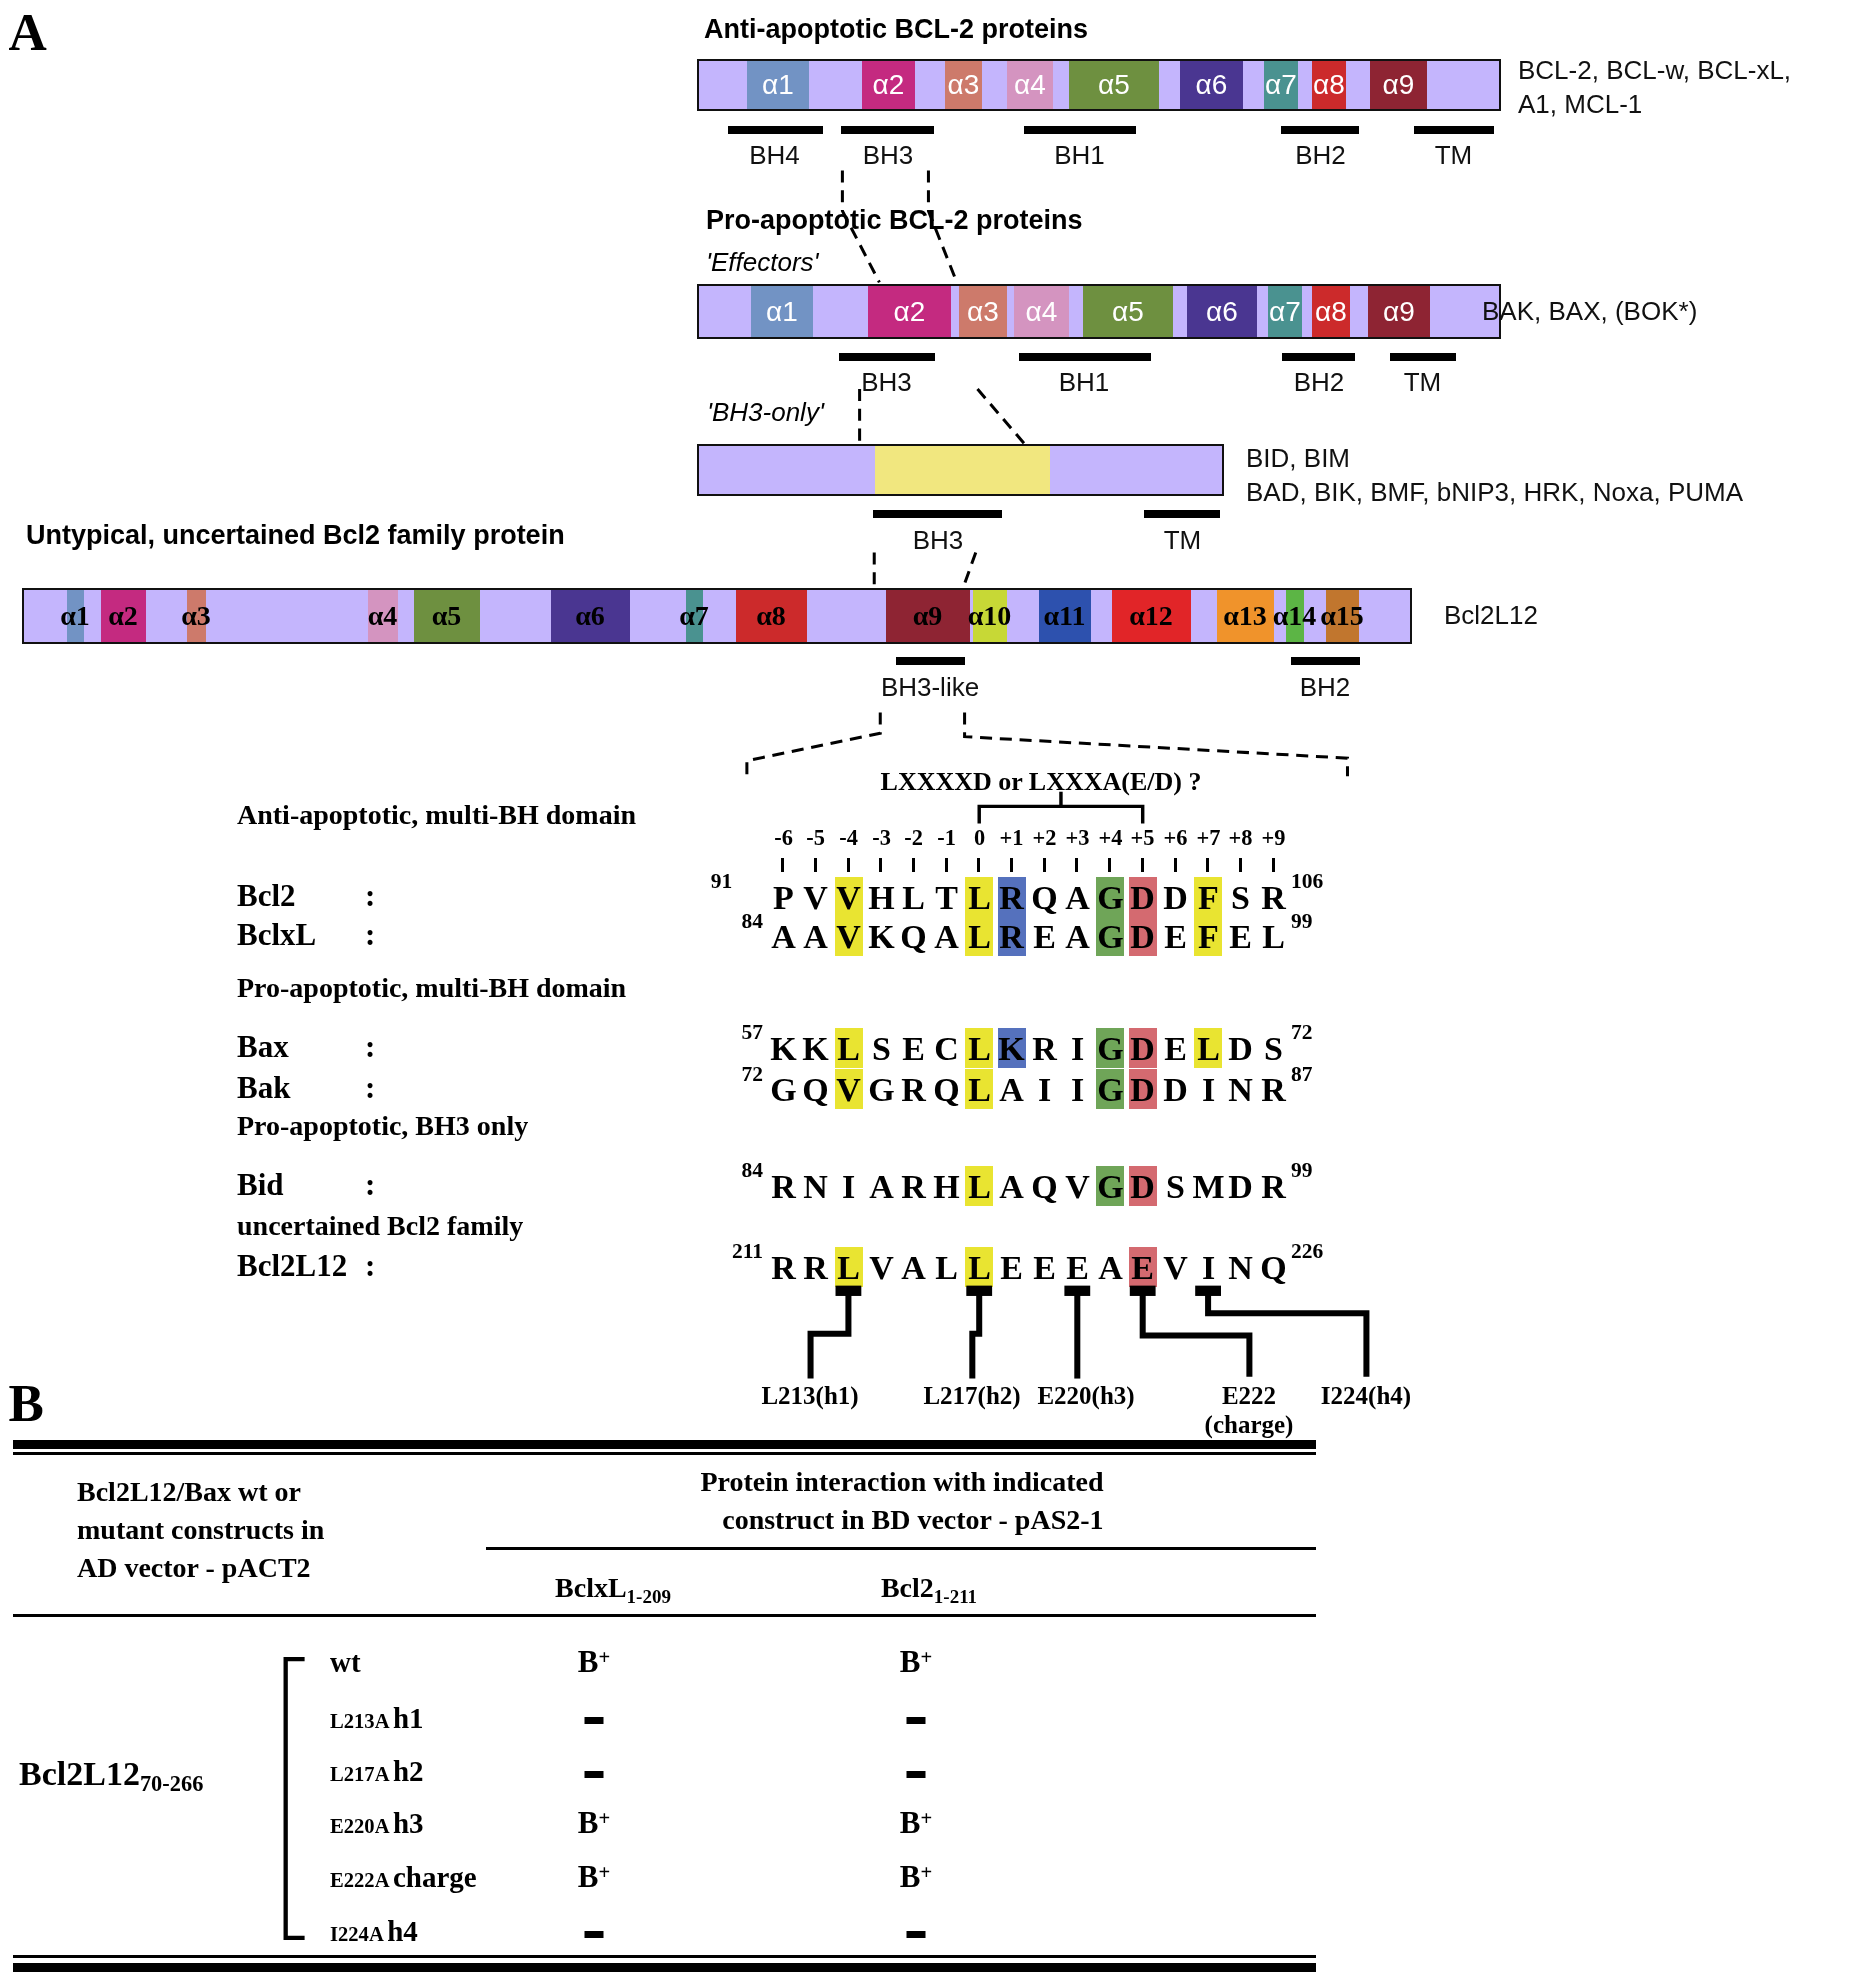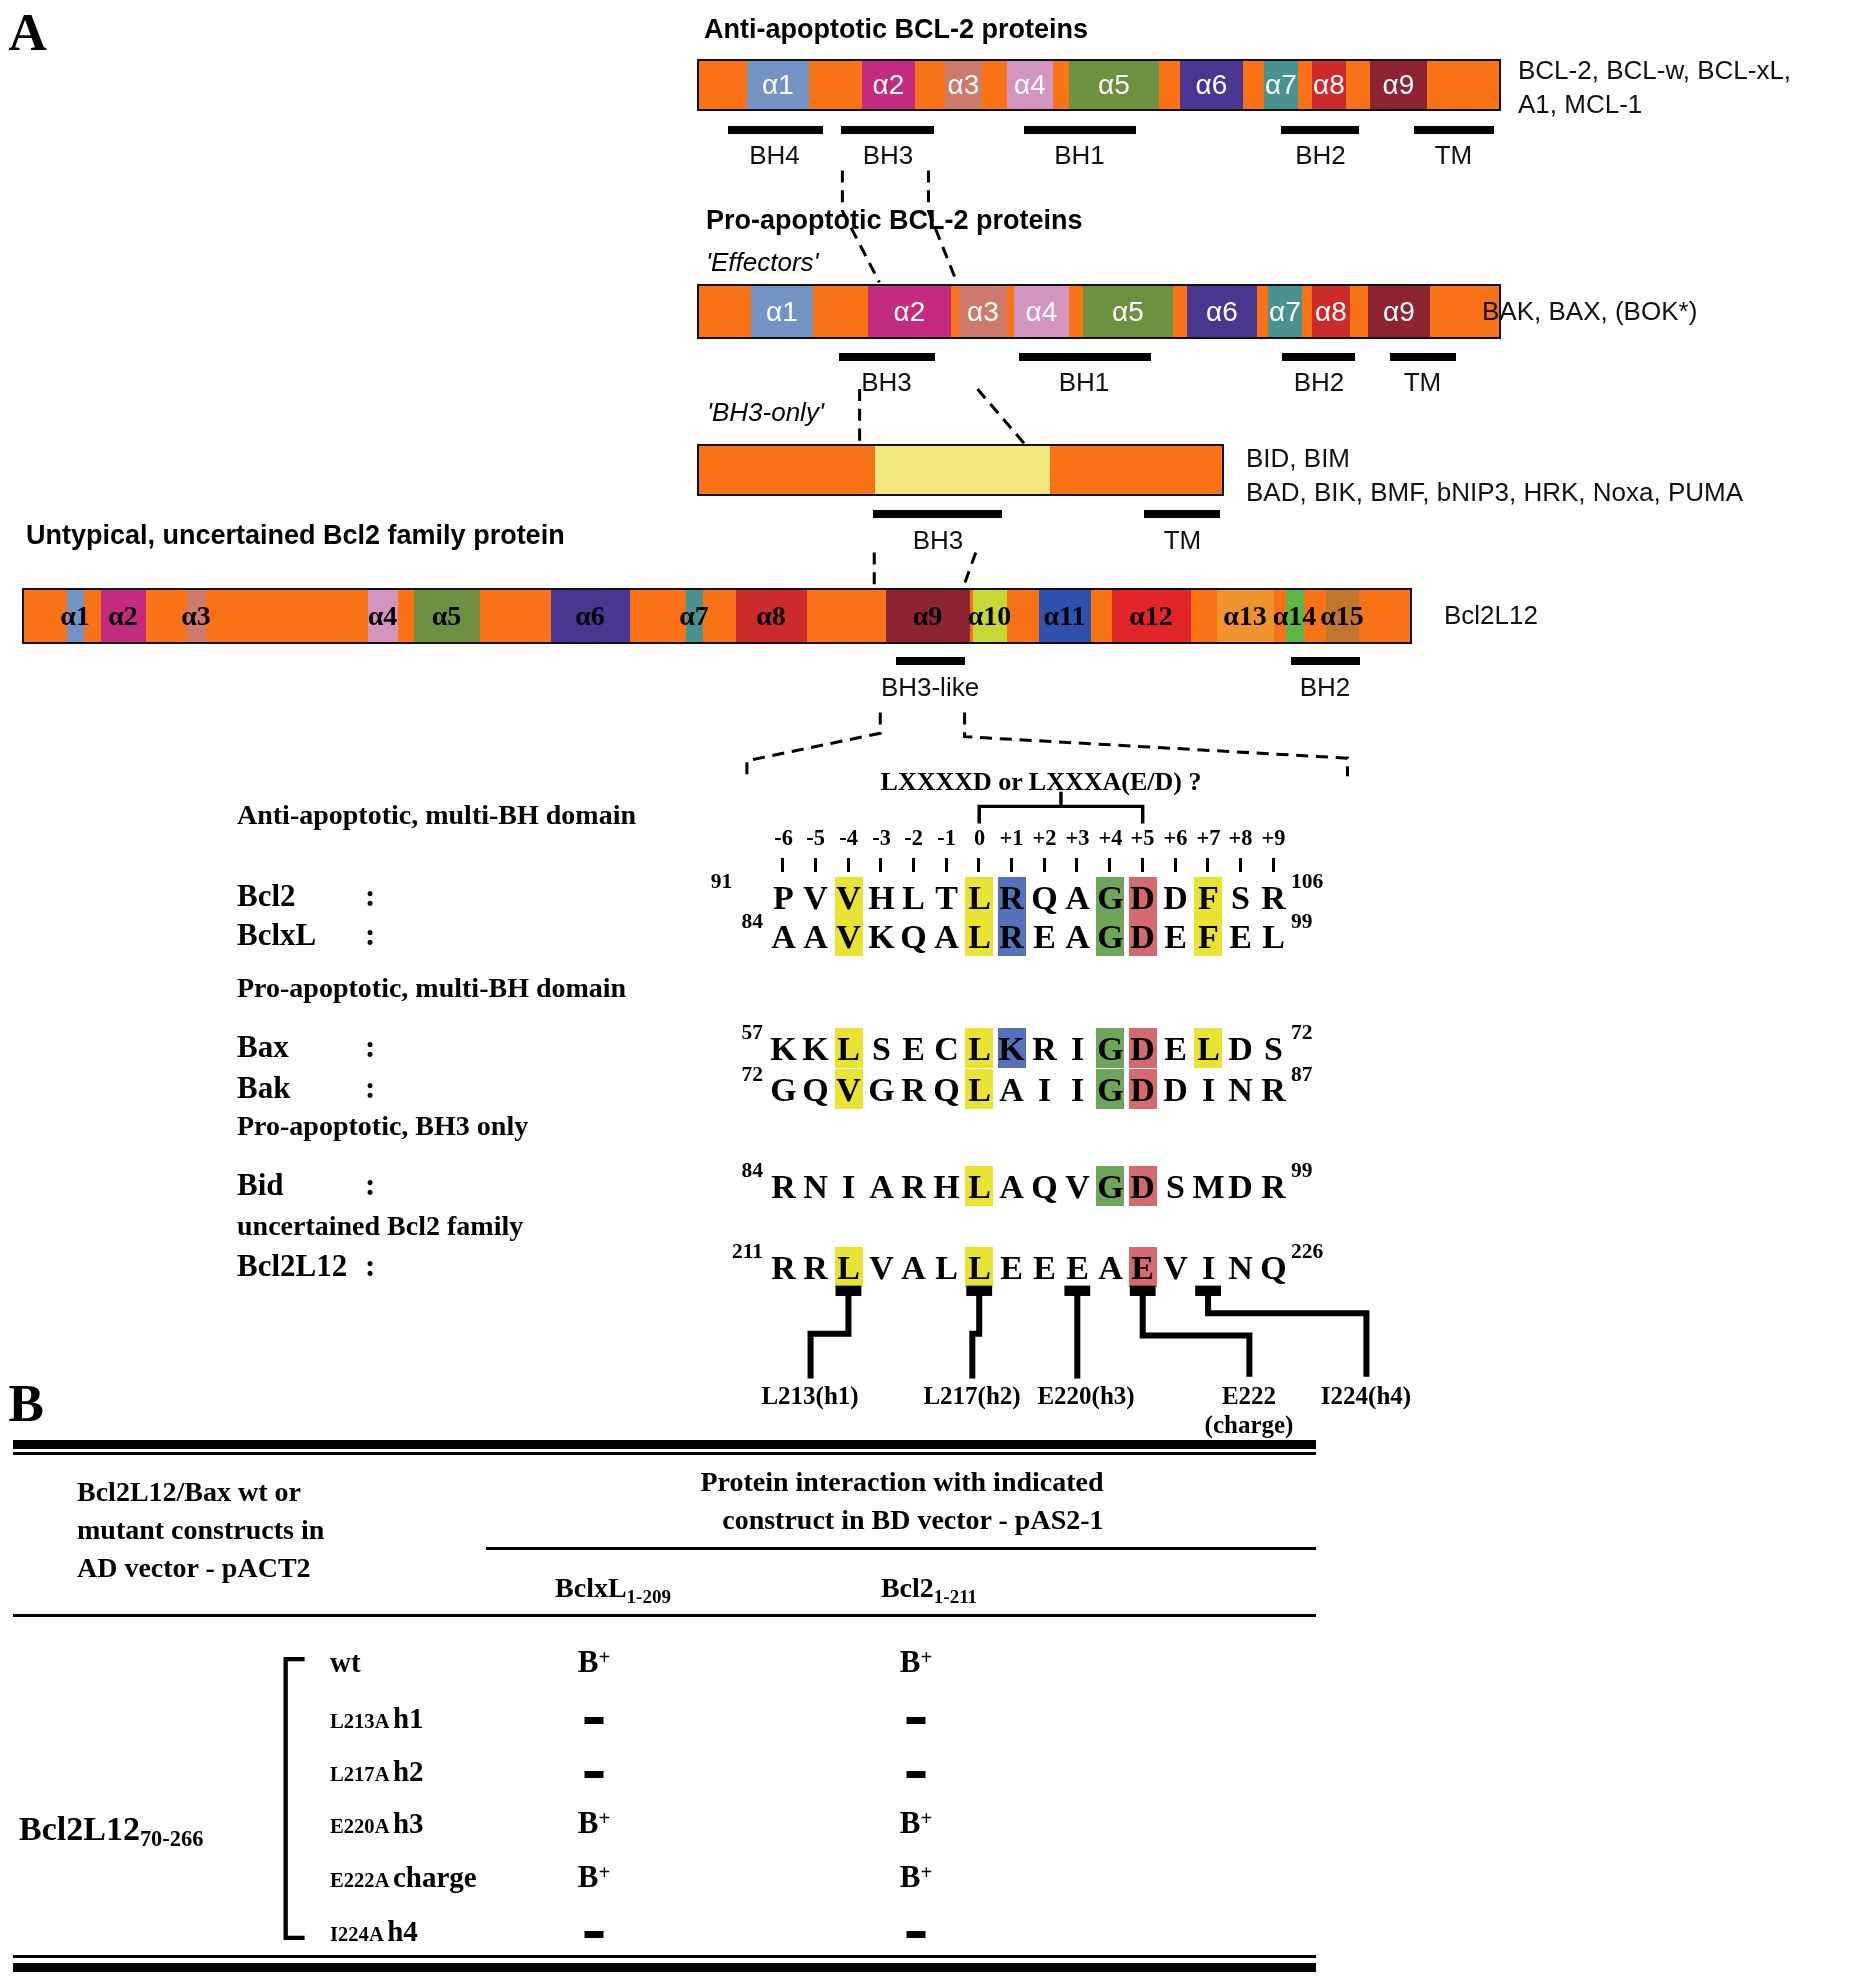--- a/index.html
+++ b/index.html
@@ -1,19 +1,19 @@
 <!DOCTYPE html>
 <html style="font-size:13.8px"><head>
 <meta charset="utf-8">
 <style>
   html,body{margin:0;padding:0;background:#fff;}
   #stage{position:relative;width:1850px;height:1987px;background:#fff;overflow:hidden;
          font-family:"Liberation Serif",serif;color:#000;}
   .abs{position:absolute;}
-  .bar{position:absolute;background:#f97316;border:2.6px solid #111;box-sizing:border-box;}
+  .bar{position:absolute;background:#c4b5fd;border:2.6px solid #111;box-sizing:border-box;}
   .seg{position:absolute;top:0;bottom:0;display:flex;align-items:center;justify-content:center;white-space:nowrap;}
   .seg-label-white{color:#fff;font-family:"Liberation Sans",sans-serif;font-size:28px;}
   .seg-label-black{color:#000;font-family:"Liberation Serif",serif;font-weight:bold;font-size:28px;}
   .bh-bar{position:absolute;background:#000;height:7.7px;}
   .bh-text{position:absolute;text-align:center;font-family:"Liberation Sans",sans-serif;font-size:26px;color:#111;}
   .bar-title{position:absolute;font-family:"Liberation Sans",sans-serif;font-weight:bold;font-size:27px;color:#000;white-space:nowrap;}
   .bar-sub{position:absolute;font-family:"Liberation Sans",sans-serif;font-style:italic;font-size:26px;color:#000;white-space:nowrap;}
   .right-lines{position:absolute;font-family:"Liberation Sans",sans-serif;font-size:26px;line-height:34px;color:#111;white-space:nowrap;}
   .panel-letter{position:absolute;font-family:"Liberation Serif",serif;font-weight:bold;font-size:53px;}
   .aln-head{position:absolute;font-weight:bold;font-size:28px;white-space:nowrap;}
@@ -396,21 +396,21 @@
         <div>Bcl2L12/Bax wt or</div>
         <div>mutant constructs in</div>
         <div>AD vector - pACT2</div>
       </div>
       <div class="tb-header tb-center abs" style="left: 902px; top: 1463px;">
         <div>Protein interaction with indicated</div>
         <div>construct in BD vector - pAS2-1</div>
       </div>
       <div class="tb-header tb-center abs" style="left: 613px; top: 1569px;">BclxL<sub>1-209</sub></div>
       <div class="tb-header tb-center abs" style="left: 929px; top: 1569px;">Bcl2<sub>1-211</sub></div>
-      <div class="abs" style="left: 19px; top: 1810px; font-weight: bold; font-size: 34px;">Bcl2L12<sub style="font-size:22.4px;">70-266</sub></div>
+      <div class="abs" style="left: 19px; top: 1755px; font-weight: bold; font-size: 34px;">Bcl2L12<sub style="font-size:22.4px;">70-266</sub></div>
       <div class="abs" style="left: 330px; top: 1646px; white-space: nowrap;"><span class="tb-rowname">wt</span></div>
       <div class="tb-val abs" style="left: 594px; top: 1644px;">B<sup>+</sup></div>
       <div class="tb-val abs" style="left: 916px; top: 1644px;">B<sup>+</sup></div>
       <div class="abs" style="left: 330px; top: 1702px; white-space: nowrap;"><span class="tb-mut">L213A</span> <span class="tb-rowname">h1</span></div>
       <div class="tb-dash abs" style="left: 594px; top: 1717px;"></div>
       <div class="tb-dash abs" style="left: 916px; top: 1717px;"></div>
       <div class="abs" style="left: 330px; top: 1755px; white-space: nowrap;"><span class="tb-mut">L217A</span> <span class="tb-rowname">h2</span></div>
       <div class="tb-dash abs" style="left: 594px; top: 1771px;"></div>
       <div class="tb-dash abs" style="left: 916px; top: 1771px;"></div>
       <div class="abs" style="left: 330px; top: 1807px; white-space: nowrap;"><span class="tb-mut">E220A</span> <span class="tb-rowname">h3</span></div>

